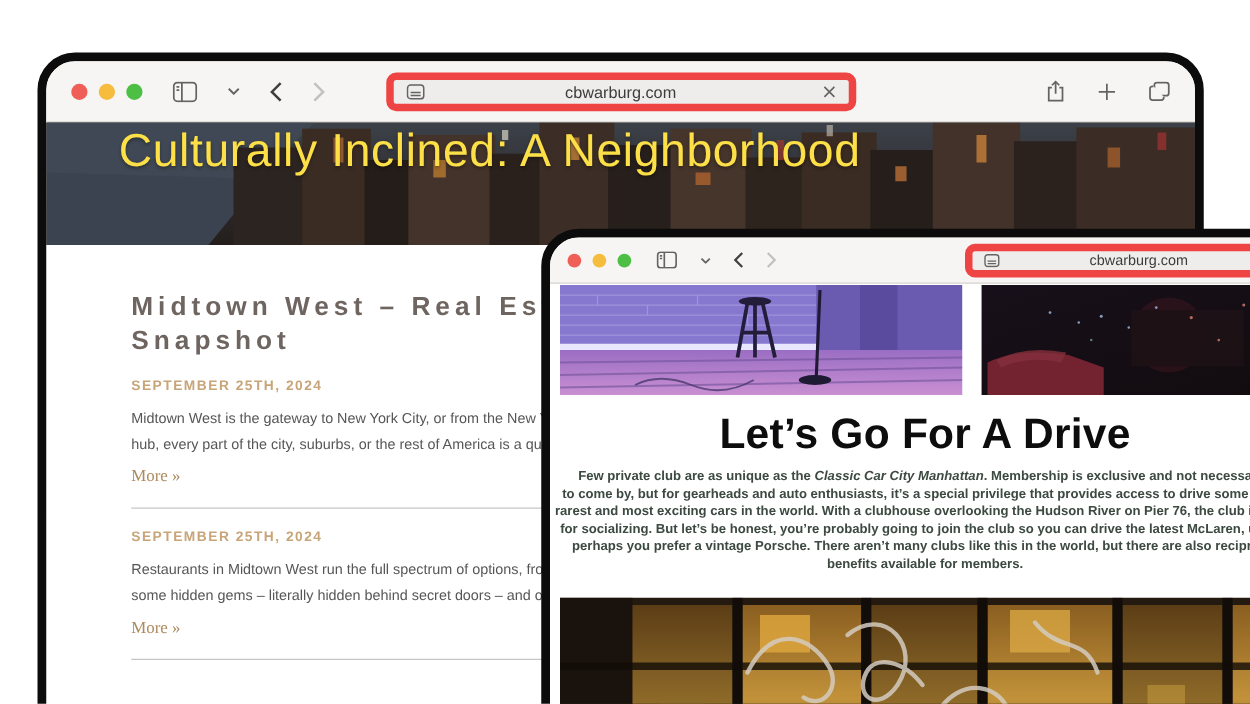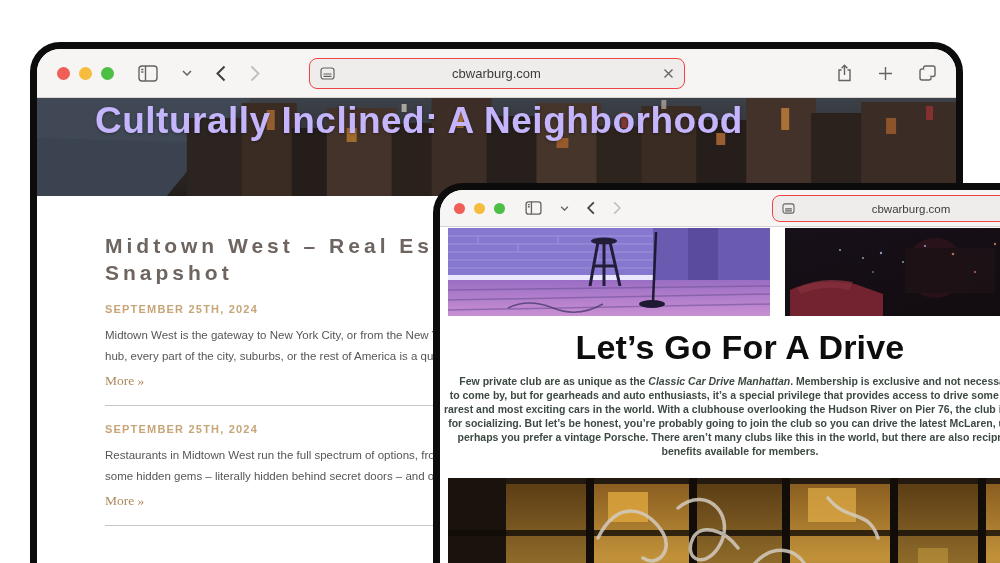--- a/index.html
+++ b/index.html
@@ -24,33 +24,33 @@
   .l-red{background:#f05f57;} .l-yellow{background:#f6bc3e;} .l-green{background:#4dbf44;}
 
   .tb-icon { display:flex; align-items:center; justify-content:center; color:#636363; }
   .tb-icon svg { display:block; }
   .dim { color:#c3c1bf; }
   .win-back  .grp-nav { display:flex; align-items:center; gap:24px; margin-left:24px; }
   .win-front .grp-nav { display:flex; align-items:center; gap:18px; margin-left:20px; }
   .grp-right { margin-left:auto; display:flex; align-items:center; gap:26px; }
 
   .addr { position:absolute; display:flex; align-items:center;
-          background:#efedeb; border:1px solid #ef4444; border-radius:8px; }
+          background:#efedeb; border:6px solid #ef4444; border-radius:8px; }
   .win-back .addr  { left:50%; top:9px; transform:translateX(-50%); width:376px; height:31px; padding:0 10px; }
   .win-front .addr { left:332px; top:5px; width:278px; height:27px; padding:0 9px; }
   .addr-url { position:absolute; left:0; right:0; text-align:center;
               font-size:13px; color:#3c3c3c; }
   .win-front .addr-url { font-size:11.5px; }
   .addr .x { margin-left:auto; z-index:2; }
 
   
   .hero { position:relative; height:98px; overflow:hidden; background:#2a2522; }
   .hero svg { position:absolute; inset:0; width:100%; height:100%; }
-  .hero-title { position:absolute; left:58px; top:2px; color:#c4b5fd;
-                font-weight:bold; font-size:37px; line-height:42px; letter-spacing:.5px;
+  .hero-title { position:absolute; left:58px; top:2px; color:#fde047;
+                font-weight:normal; font-size:37px; line-height:42px; letter-spacing:.5px;
                 text-shadow:0 1px 3px rgba(0,0,0,.35); }
   .hero-title span { display:block; }
 
   .blog-list { padding:36px 0 0 68px; }
   .post-title { width:470px; font-size:21px; font-weight:bold; letter-spacing:4px;
                 color:#6e6560; line-height:27px; }
   .post-date  { margin-top:17px; font-size:11px; font-weight:bold;
                 letter-spacing:1.2px; color:#c7a578; }
   .post-excerpt { margin-top:10px; font-size:11.5px; color:#565656; line-height:21px; }
   .post-excerpt span { display:block; white-space:nowrap; }
@@ -333,21 +333,21 @@
             <circle cx="88" cy="44" r="1"></circle>
               <circle cx="230" cy="36" r="1.1"></circle>
           </g>
         </svg>
       </div>
     </div>
 
     <h1 class="drive-head">Let’s Go For A Drive</h1>
 
     <div class="drive-intro">
-      <span class="ln"><span>Few private club are as unique as the </span><span class="it">Classic Car Drive Manhattan</span><span>. Membership is exclusive and not necessarily</span></span>
+      <span class="ln"><span>Few private club are as unique as the </span><span class="it">Classic Car City Manhattan</span><span>. Membership is exclusive and not necessarily</span></span>
       <span class="ln">to come by, but for gearheads and auto enthusiasts, it’s a special privilege that provides access to drive some of the</span>
       <span class="ln">rarest and most exciting cars in the world. With a clubhouse overlooking the Hudson River on Pier 76, the club is great</span>
       <span class="ln">for socializing. But let’s be honest, you’re probably going to join the club so you can drive the latest McLaren, unless</span>
       <span class="ln">perhaps you prefer a vintage Porsche. There aren’t many clubs like this in the world, but there are also reciprocal</span>
       <span class="ln">benefits available for members.</span>
     </div>
 
     <div class="ph ph-storefront">
       <svg viewBox="0 0 592 210" preserveAspectRatio="none">
         <defs>

